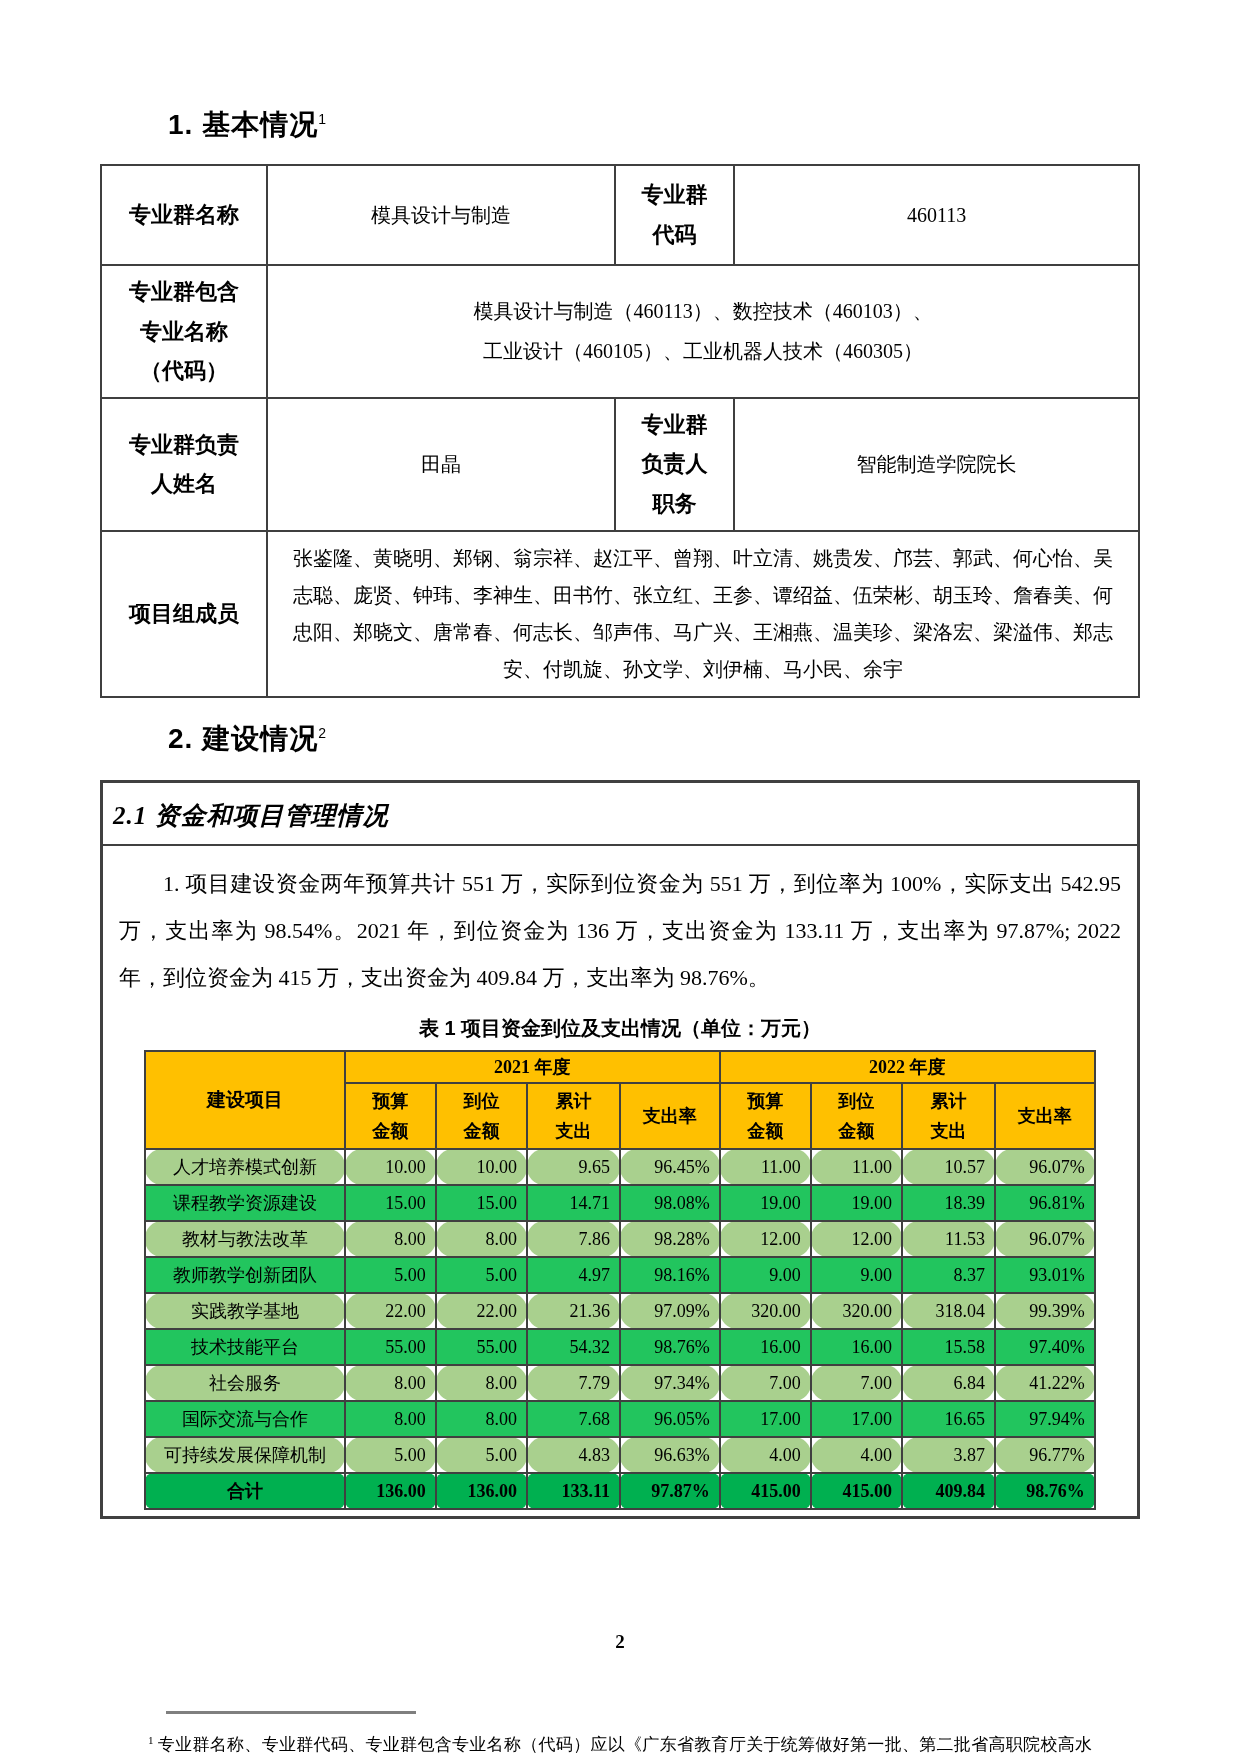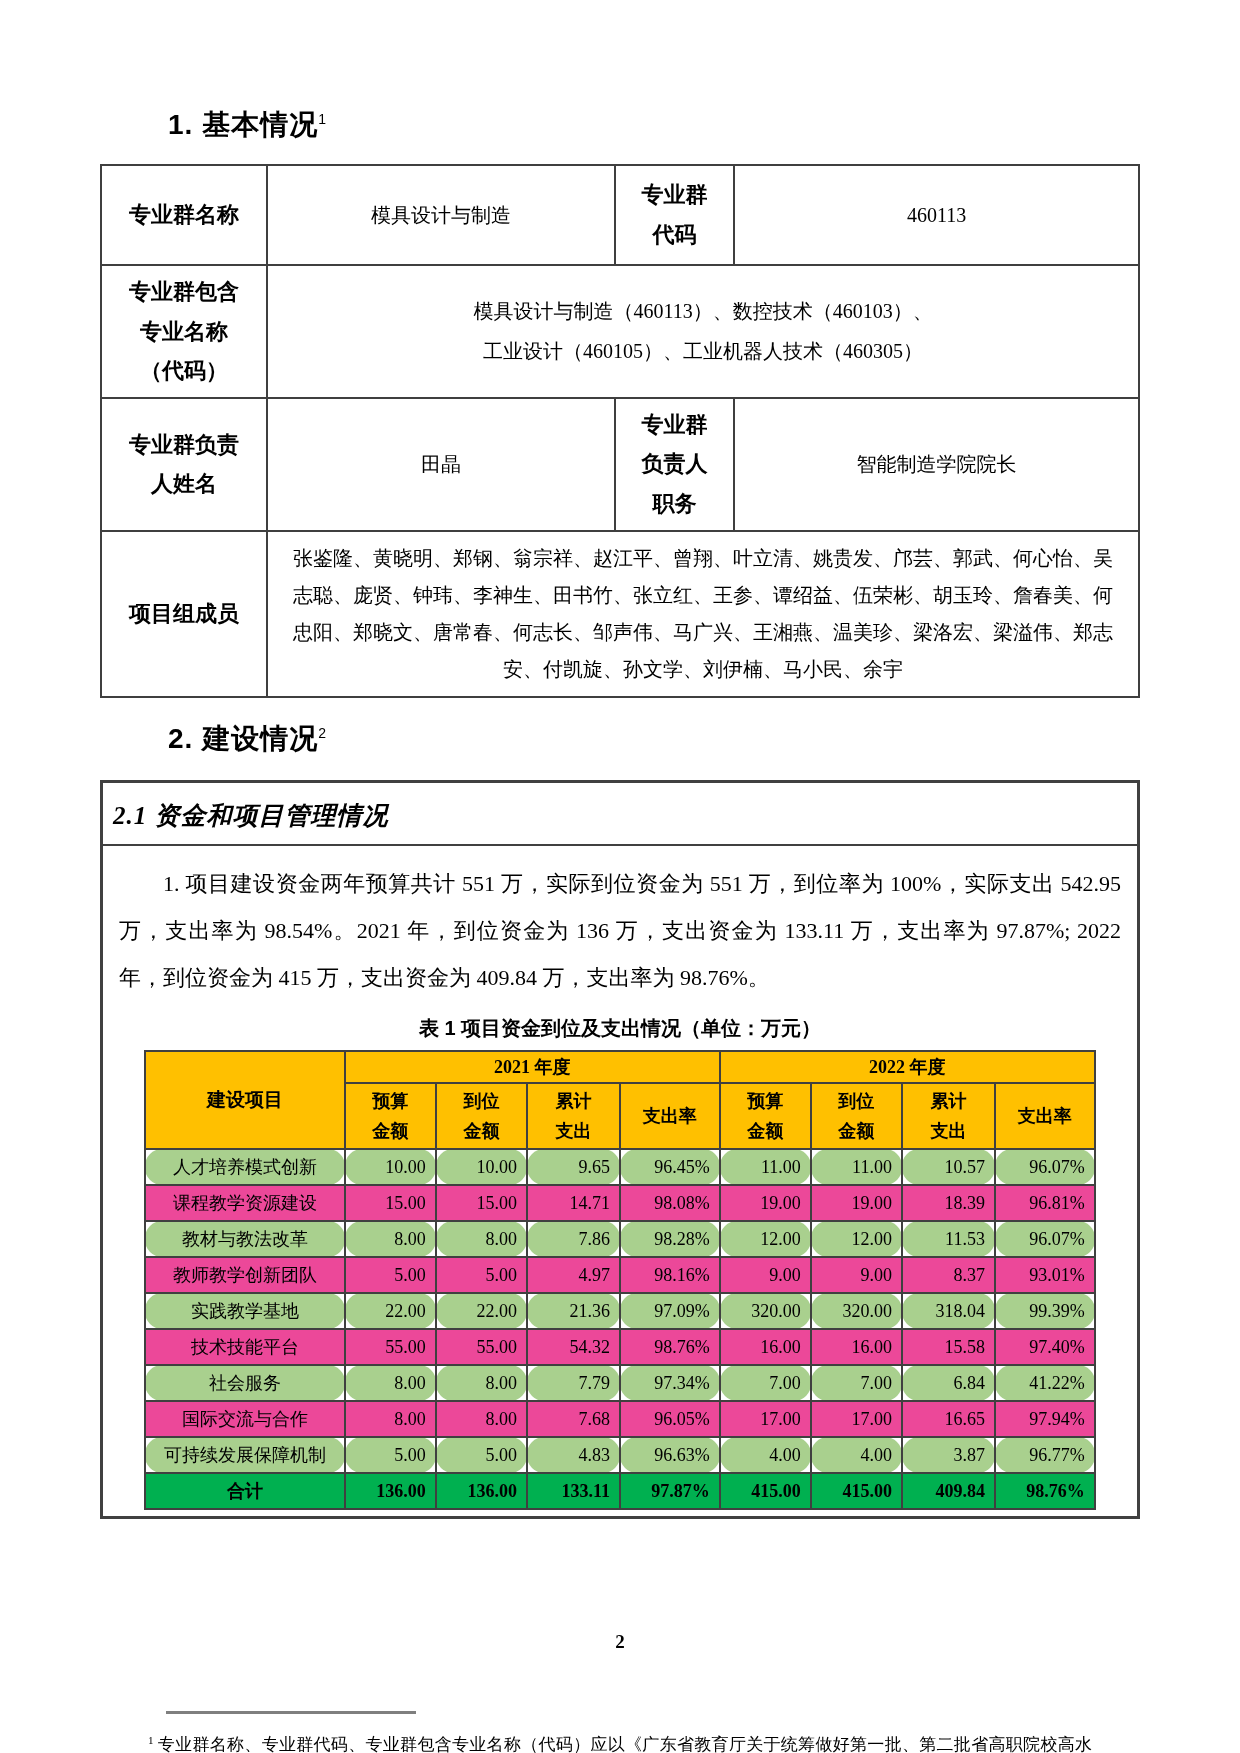--- a/index.html
+++ b/index.html
@@ -50,22 +50,22 @@
   table.finance th, table.finance td { border:2px solid #404040; }
   table.finance th {
     background:#FFC000; font-weight:bold; text-align:center; vertical-align:middle; padding:0;
   }
   th.subhead { white-space:pre-line; line-height:1.7; height:64px; font-size:18px; }
   th.yearhead { height:30px; }
   th.projhead { font-size:19px; }
   td.proj { text-align:center; padding:4px 2px; height:26px; }
   td.num  { text-align:right; padding:4px 9px 4px 2px; height:26px; }
   tr.green-row td { background:#A9D08E;border-radius:17px; }
-  tr.white-row td { background:#ec4899; }
-  tr.total-row td { background:#00B050; font-weight:bold; }
+  tr.white-row td { background:#22c55e; }
+  tr.total-row td { background:#00B050; font-weight:bold;border-radius:8px; }
 
   
   .footnote-sep { width:250px; height:3px; background:#7f7f7f; margin:192px 0 16px 66px; }
   .footnote { font-size:17px; line-height:1.8; margin:0 48px 2px 48px; text-align:justify; }
   .footnote sup { font-size:11px; margin-right:4px; }
   .page-number {
     position:absolute; bottom:100px; left:0; right:0; text-align:center;
     font-weight:bold; font-size:19px;
   }
 </style>

